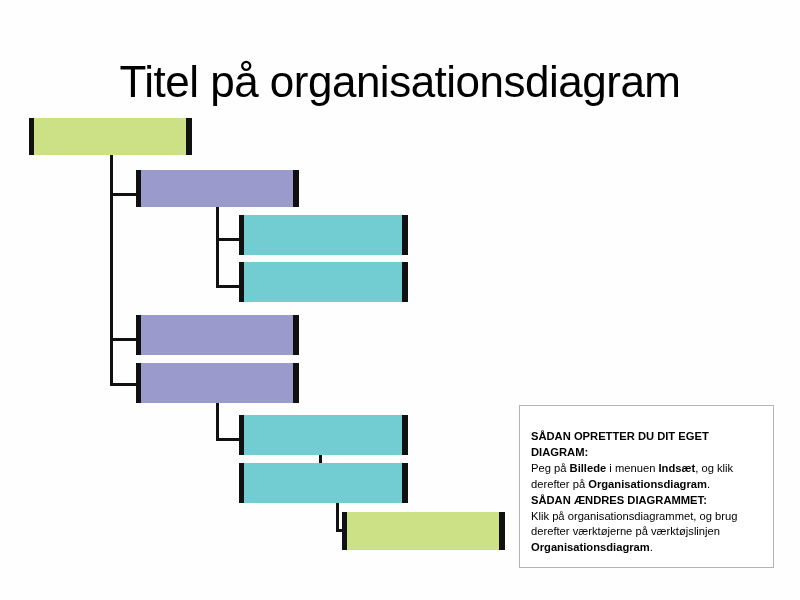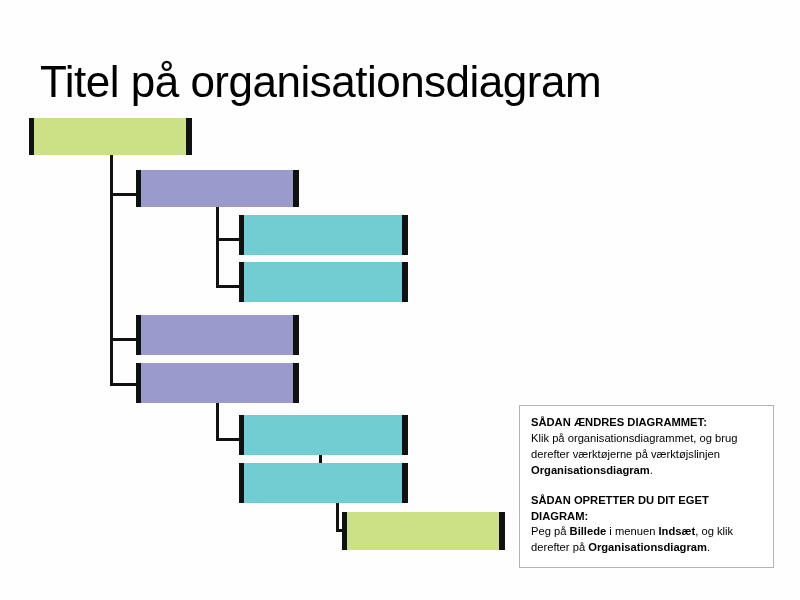--- a/index.html
+++ b/index.html
@@ -20,21 +20,21 @@
     inset: 0;
     background: #fefefe;
   }
 
   
   #slide-title {
     position: absolute;
     left: 40px;
     top: 58px;
     width: 720px;
-    text-align: left;
+    text-align: center;
     font-family: "Liberation Sans", sans-serif;
     font-size: 44px;
     font-weight: 400;
     color: #000000;
     letter-spacing: -0.5px;
     line-height: 1.08;
     white-space: nowrap;
   }
 
   
@@ -167,23 +167,23 @@
     <div class="cap right"></div>
   </div>
 
   <div class="node green" style="left:342px; top:512px; width:163px; height:38px;">
     <div class="cap left"></div>
     <div class="body"></div>
     <div class="cap right"></div>
   </div>
 
   <div id="instructions">
+    <p class="para second">
+      <span class="heading">SÅDAN OPRETTER DU DIT EGET DIAGRAM:</span><br>
+      <span>Peg på </span><b>Billede</b><span> i menuen </span><b>Indsæt</b><span>, og klik derefter på </span><b>Organisationsdiagram</b><span>.</span>
+    </p>
     <p class="para">
       <span class="heading">SÅDAN ÆNDRES DIAGRAMMET:</span><br>
       <span>Klik på organisationsdiagrammet, og brug derefter værktøjerne på værktøjslinjen </span><b>Organisationsdiagram</b><span>.</span>
-    </p>
-    <p class="para second">
-      <span class="heading">SÅDAN OPRETTER DU DIT EGET DIAGRAM:</span><br>
-      <span>Peg på </span><b>Billede</b><span> i menuen </span><b>Indsæt</b><span>, og klik derefter på </span><b>Organisationsdiagram</b><span>.</span>
     </p>
   </div>
 
 </div>
 
 </body></html>

